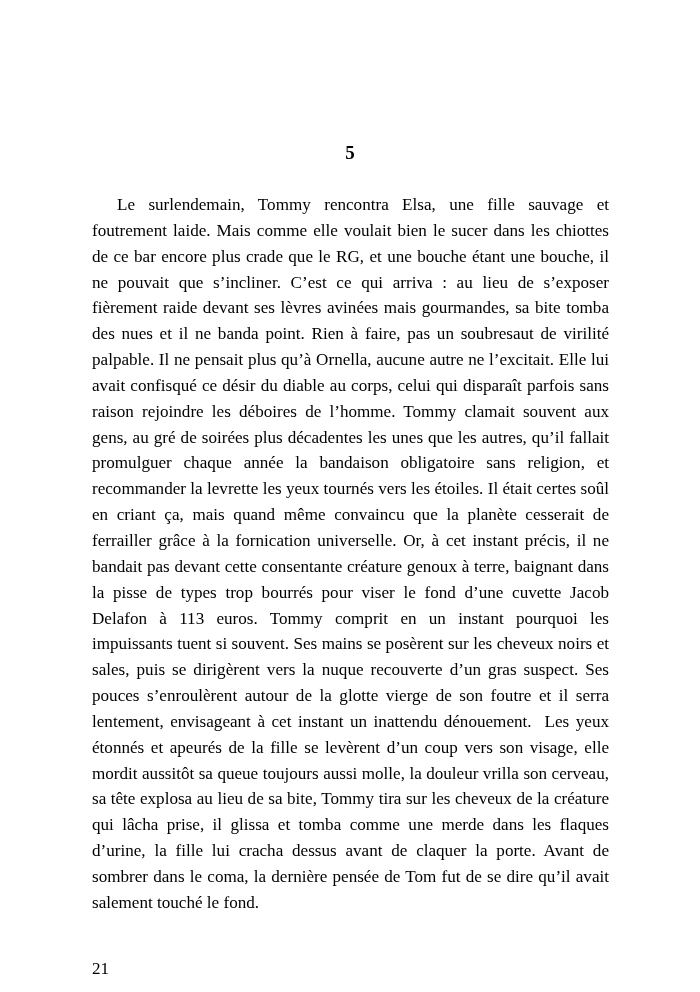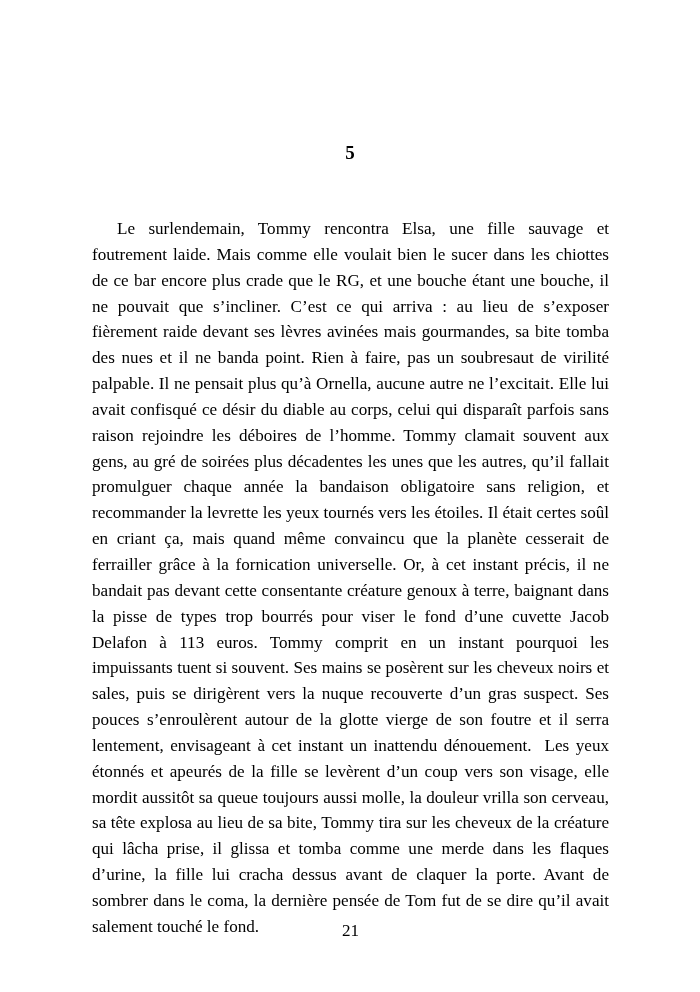--- a/index.html
+++ b/index.html
@@ -27,42 +27,42 @@
     left: 0;
     width: 700px;
     text-align: center;
     font-size: 19px;
     font-weight: bold;
     line-height: 26px;
     letter-spacing: 0.2px;
   }
   .body-column {
     position: absolute;
-    top: 216px;
+    top: 192px;
     left: 92px;
     width: 517px;
   }
   .body-paragraph {
     margin: 0;
     font-size: 17.1px;
     line-height: 25.85px;
     text-align: justify;
     text-justify: inter-word;
     text-indent: 25px;
     white-space: pre-wrap;
     word-spacing: 0px;
     hyphens: none;
     -webkit-hyphens: none;
   }
   .folio {
     position: absolute;
-    top: 918px;
+    top: 956px;
     left: 92px;
     width: 517px;
-    text-align: center;
+    text-align: left;
     font-size: 17.1px;
     line-height: 26px;
   }
 </style>
 </head>
 <body>
 
 <div class="page">
 
   <div class="chapter-number">5</div>

